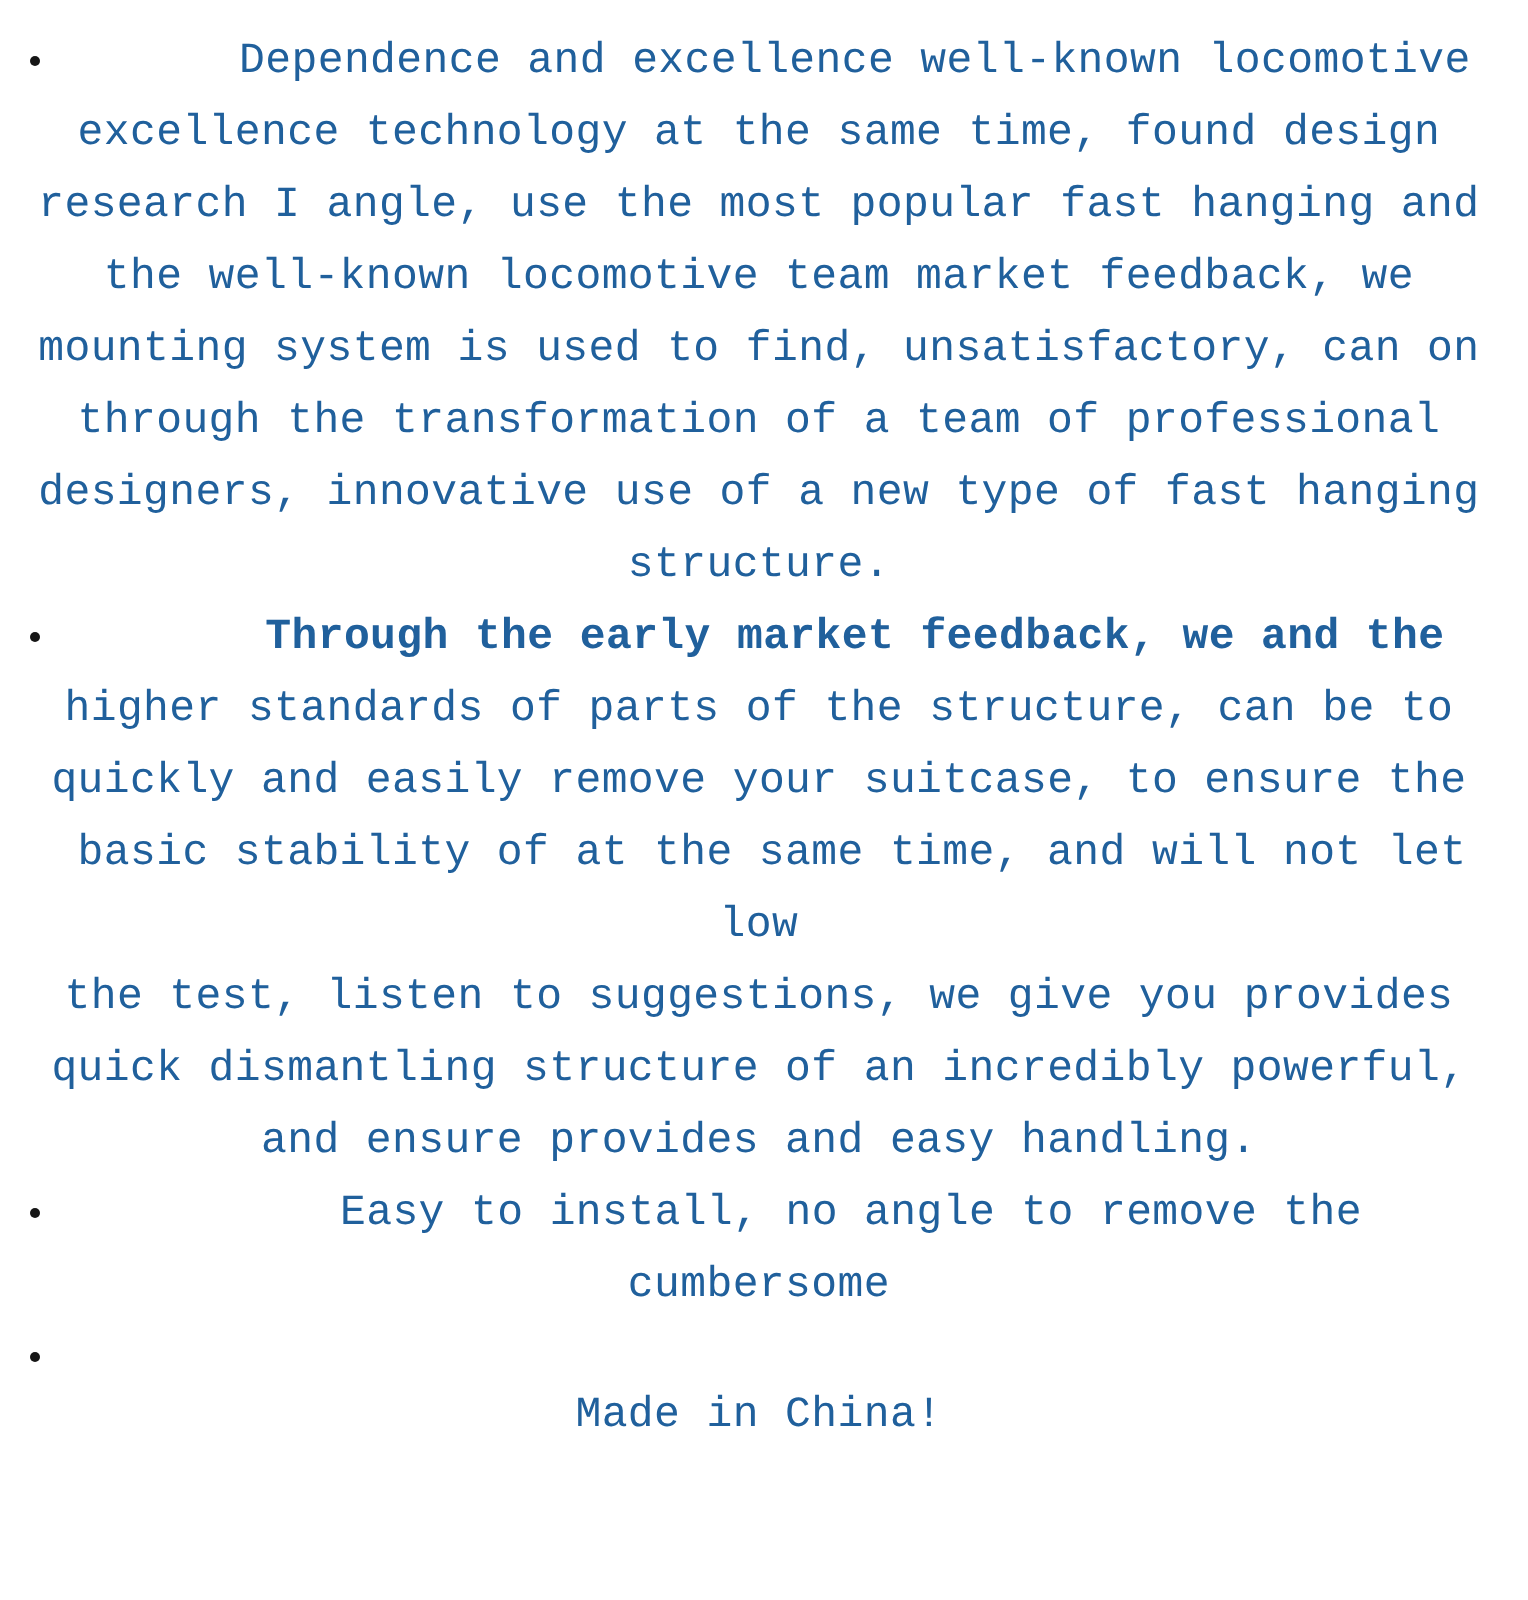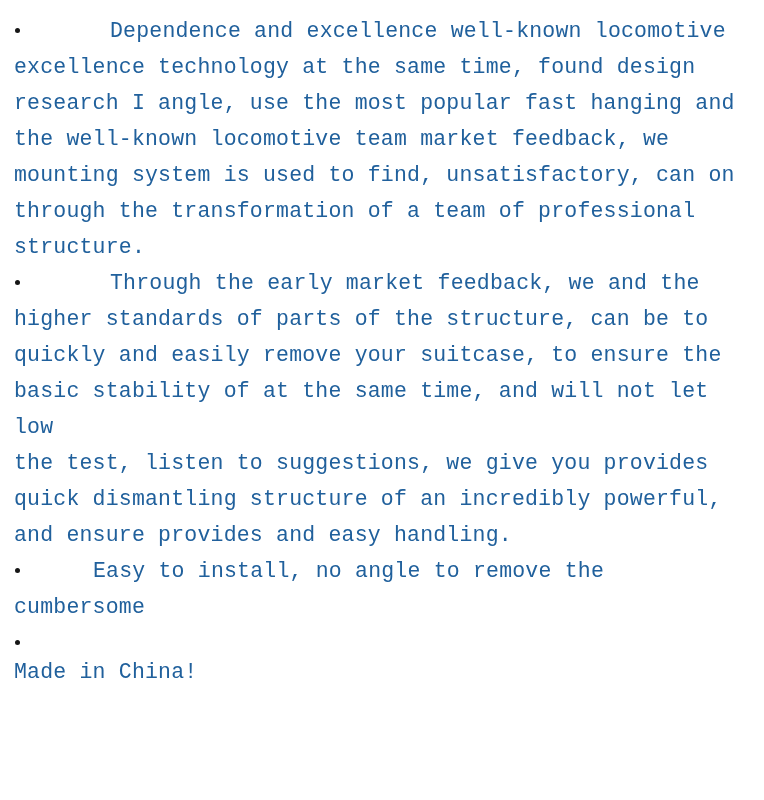--- a/index.html
+++ b/index.html
@@ -30,25 +30,26 @@
     position: absolute;
     left: 1px;
     top: 15px;
     width: 5px;
     height: 5px;
     border-radius: 50%;
     background: #161616;
   }
   .line {
     white-space: pre-wrap;
+    text-align: center;
   }
   .line::after { content: '\00a0'; }
   
   .para:nth-child(1) .first { text-indent: 96px; }
-  .para:nth-child(2) .first { text-indent: 96px; }
+  .para:nth-child(2) .first { text-indent: 96px; font-weight: bold; }
   .para:nth-child(3) .first { text-indent: 79px; }
   .para:nth-child(4) .first { text-indent: 81px; }
   .para:nth-child(6) .first { text-indent: 63px; }
   
   .para:nth-child(5) { line-height: 22px; }
   .para:nth-child(5) .bullet { top: 9px; }
   .para:nth-child(6) { line-height: 30px; }
   .para:nth-child(6) .bullet { top: 13px; }
 </style>
 </head>
@@ -57,20 +58,21 @@
 <div class="doc">
   <div>
       <div class="para">
         <span class="bullet"></span>
         <div class="line first">Dependence and excellence well-known locomotive</div>
         <div class="line">excellence technology at the same time, found design</div>
         <div class="line">research I angle, use the most popular fast hanging and</div>
         <div class="line">the well-known locomotive team market feedback, we</div>
         <div class="line">mounting system is used to find, unsatisfactory, can on</div>
         <div class="line">through the transformation of a team of professional</div>
+        <div class="line">designers, innovative use of a new type of fast hanging</div>
         <div class="line">structure.</div>
       </div>
       <div class="para">
         <span class="bullet"></span>
         <div class="line first">Through the early market feedback, we and the</div>
         <div class="line">higher standards of parts of the structure, can be to</div>
         <div class="line">quickly and easily remove your suitcase, to ensure the</div>
         <div class="line">basic stability of at the same time, and will not let low</div>
         <div class="line">the test, listen to suggestions, we give you provides</div>
         <div class="line">quick dismantling structure of an incredibly powerful,</div>

